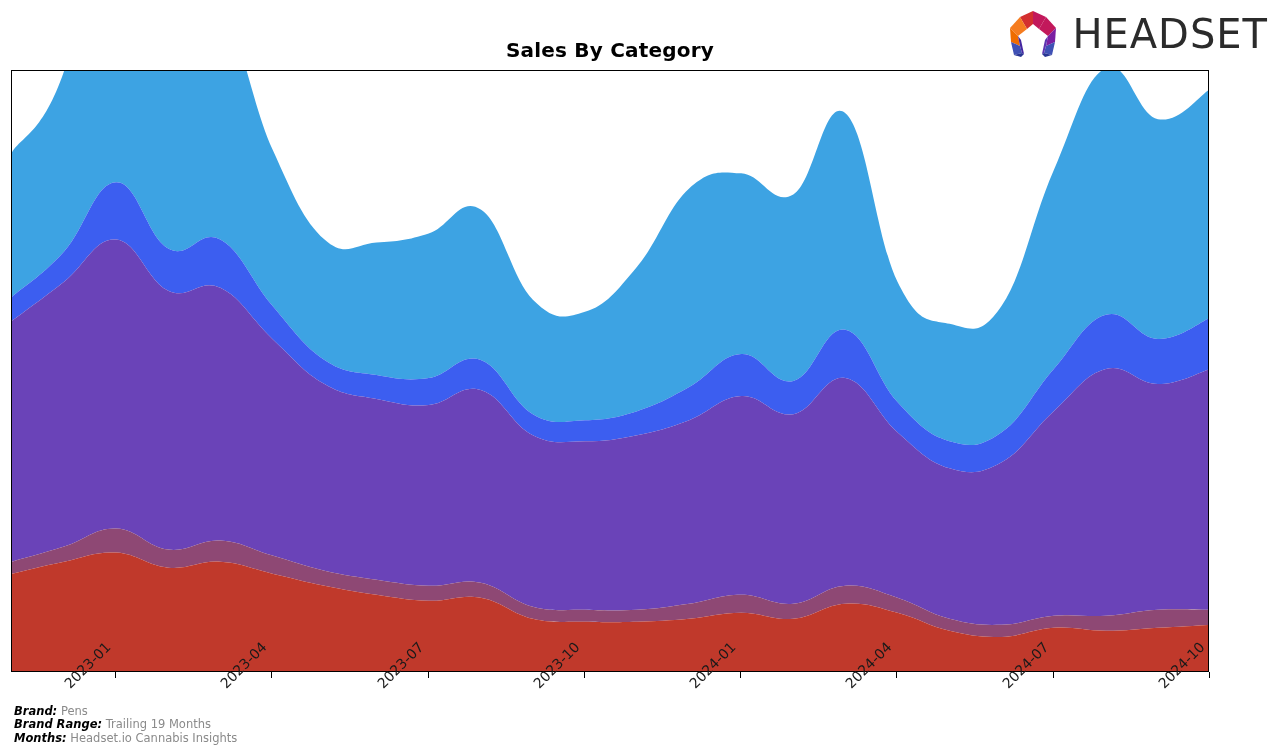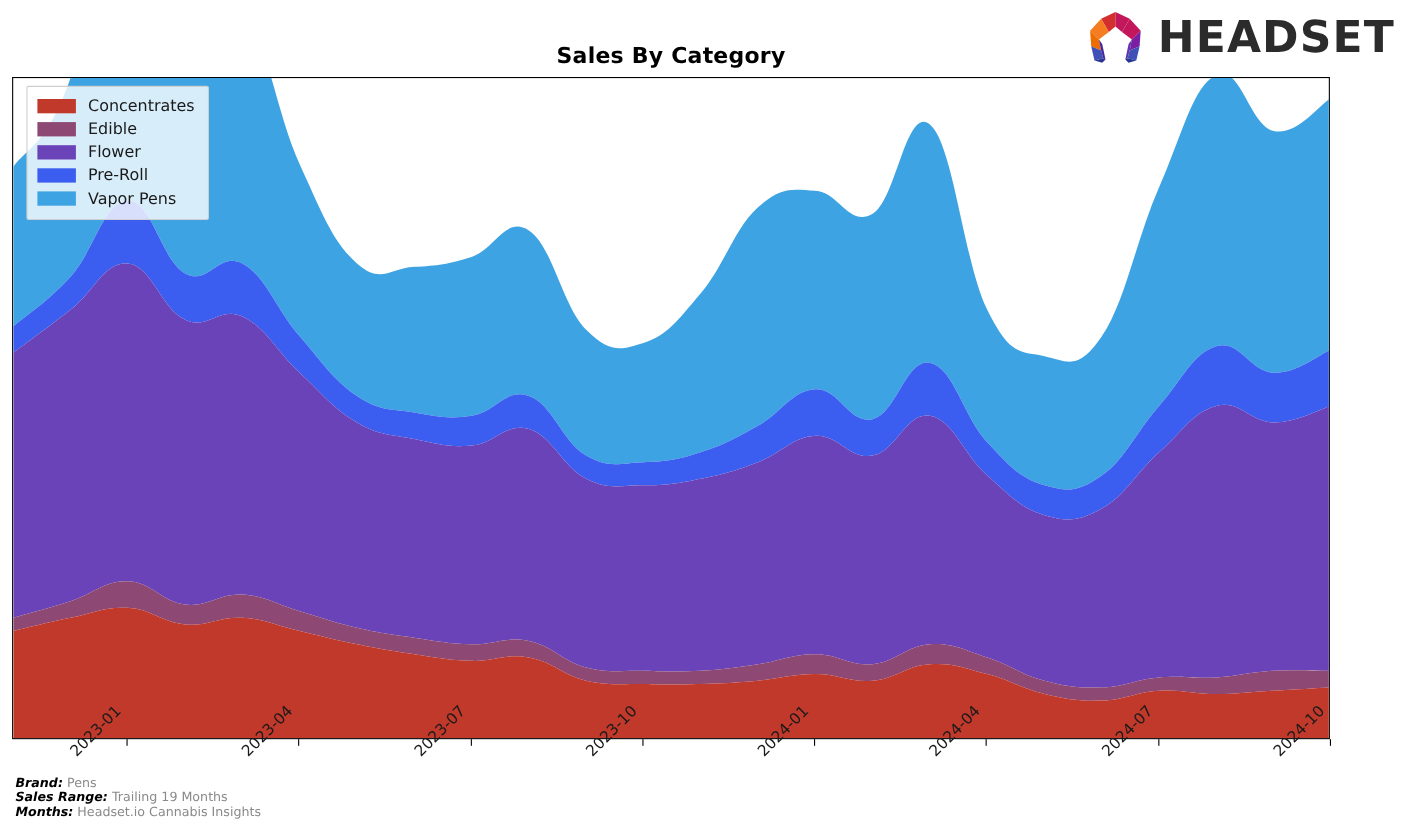--- a/index.html
+++ b/index.html
@@ -38,21 +38,21 @@
     align-items: center;
     gap: 8px;
   }
   #brand-logo .logo-mark {
     width: 62px;
     height: 52px;
     display: block;
   }
   #brand-logo .logo-word {
     font-size: 40px;
-    font-weight: bold;
+    font-weight: normal;
     color: #2b2b2b;
     letter-spacing: 1px;
     line-height: 1;
     font-family: "DejaVu Sans", "Liberation Sans", sans-serif;
   }
 
   
   #plot-area {
     position: absolute;
     left: 11px;
@@ -172,43 +172,20 @@
   <svg id="plot-svg" width="1198" height="602">
     <g id="area-layers">
         <path d="M0.00,81.27C10.76,64.47 30.56,62.21 52.09,0.00C73.62,-62.21 82.64,-215.38 104.17,-219.73C125.70,-224.08 134.73,-54.04 156.26,-21.07C177.79,11.90 186.82,-80.73 208.35,-60.20C229.88,-39.67 238.91,30.98 260.43,78.26C281.96,125.54 290.99,149.28 312.52,168.56C334.05,187.84 343.08,172.81 364.61,171.57C386.14,170.33 395.17,169.38 416.70,162.54C438.22,155.70 447.25,124.77 468.78,138.46C490.31,152.15 499.34,207.61 520.87,228.76C542.40,249.91 551.43,247.64 572.96,240.80C594.49,233.96 603.51,221.15 625.04,195.65C646.57,170.15 655.60,136.67 677.13,117.39C698.66,98.11 707.69,101.10 729.22,102.34C750.75,103.58 759.78,135.85 781.30,123.41C802.83,110.97 811.86,24.10 833.39,42.14C854.92,60.18 863.95,167.16 885.48,210.70C907.01,254.24 916.04,247.86 937.57,252.84C959.09,257.82 968.12,266.51 989.65,234.78C1011.18,203.05 1020.21,148.47 1041.74,99.33C1063.27,50.19 1072.30,7.57 1093.83,-3.01C1115.36,-13.59 1124.38,43.81 1145.91,48.16C1167.44,52.51 1187.24,24.28 1198.00,18.06 L1198.00,246.82C1187.24,251.17 1167.44,268.51 1145.91,267.89C1124.38,267.27 1115.36,237.59 1093.83,243.81C1072.30,250.03 1063.27,273.73 1041.74,297.99C1020.21,322.25 1011.18,346.27 989.65,361.20C968.12,376.13 959.09,376.45 937.57,370.23C916.04,364.01 907.01,354.12 885.48,331.10C863.95,308.08 854.92,263.21 833.39,258.86C811.86,254.51 802.83,305.05 781.30,310.03C759.78,315.01 750.75,281.70 729.22,282.94C707.69,284.18 698.66,304.23 677.13,316.05C655.60,327.87 646.57,333.29 625.04,340.13C603.51,346.97 594.49,348.54 572.96,349.16C551.43,349.78 542.40,355.58 520.87,343.14C499.34,330.70 490.31,296.42 468.78,288.96C447.25,281.50 438.22,303.91 416.70,307.02C395.17,310.13 386.14,307.74 364.61,304.01C343.08,300.28 334.05,303.27 312.52,288.96C290.99,274.65 281.96,259.66 260.43,234.78C238.91,209.90 229.88,180.38 208.35,168.56C186.82,156.74 177.79,189.41 156.26,177.59C134.73,165.77 125.70,110.75 104.17,111.37C82.64,111.99 73.62,156.96 52.09,180.60C30.56,204.24 10.76,216.42 0.00,225.75 Z" fill="#3da3e3" stroke="none"></path>
         <path d="M0.00,225.75C10.76,216.42 30.56,204.24 52.09,180.60C73.62,156.96 82.64,111.99 104.17,111.37C125.70,110.75 134.73,165.77 156.26,177.59C177.79,189.41 186.82,156.74 208.35,168.56C229.88,180.38 238.91,209.90 260.43,234.78C281.96,259.66 290.99,274.65 312.52,288.96C334.05,303.27 343.08,300.28 364.61,304.01C386.14,307.74 395.17,310.13 416.70,307.02C438.22,303.91 447.25,281.50 468.78,288.96C490.31,296.42 499.34,330.70 520.87,343.14C542.40,355.58 551.43,349.78 572.96,349.16C594.49,348.54 603.51,346.97 625.04,340.13C646.57,333.29 655.60,327.87 677.13,316.05C698.66,304.23 707.69,284.18 729.22,282.94C750.75,281.70 759.78,315.01 781.30,310.03C802.83,305.05 811.86,254.51 833.39,258.86C854.92,263.21 863.95,308.08 885.48,331.10C907.01,354.12 916.04,364.01 937.57,370.23C959.09,376.45 968.12,376.13 989.65,361.20C1011.18,346.27 1020.21,322.25 1041.74,297.99C1063.27,273.73 1072.30,250.03 1093.83,243.81C1115.36,237.59 1124.38,267.27 1145.91,267.89C1167.44,268.51 1187.24,251.17 1198.00,246.82 L1198.00,297.99C1187.24,301.10 1167.44,313.04 1145.91,313.04C1124.38,313.04 1115.36,292.39 1093.83,297.99C1072.30,303.59 1063.27,320.85 1041.74,340.13C1020.21,359.41 1011.18,379.48 989.65,391.30C968.12,403.12 959.09,403.54 937.57,397.32C916.04,391.10 907.01,379.86 885.48,361.20C863.95,342.54 854.92,310.75 833.39,307.02C811.86,303.29 802.83,339.41 781.30,343.14C759.78,346.87 750.75,323.84 729.22,325.08C707.69,326.32 698.66,341.07 677.13,349.16C655.60,357.25 646.57,359.86 625.04,364.21C603.51,368.56 594.49,370.23 572.96,370.23C551.43,370.23 542.40,374.79 520.87,364.21C499.34,353.63 490.31,325.28 468.78,319.06C447.25,312.84 438.22,332.24 416.70,334.11C395.17,335.98 386.14,332.44 364.61,328.09C343.08,323.74 334.05,325.48 312.52,313.04C290.99,300.60 281.96,287.80 260.43,267.89C238.91,247.98 229.88,226.67 208.35,216.72C186.82,206.77 177.79,229.68 156.26,219.73C134.73,209.78 125.70,170.43 104.17,168.56C82.64,166.69 73.62,193.90 52.09,210.70C30.56,227.50 10.76,241.74 0.00,249.83 Z" fill="#3c5ef0" stroke="none"></path>
         <path d="M0.00,249.83C10.76,241.74 30.56,227.50 52.09,210.70C73.62,193.90 82.64,166.69 104.17,168.56C125.70,170.43 134.73,209.78 156.26,219.73C177.79,229.68 186.82,206.77 208.35,216.72C229.88,226.67 238.91,247.98 260.43,267.89C281.96,287.80 290.99,300.60 312.52,313.04C334.05,325.48 343.08,323.74 364.61,328.09C386.14,332.44 395.17,335.98 416.70,334.11C438.22,332.24 447.25,312.84 468.78,319.06C490.31,325.28 499.34,353.63 520.87,364.21C542.40,374.79 551.43,370.23 572.96,370.23C594.49,370.23 603.51,368.56 625.04,364.21C646.57,359.86 655.60,357.25 677.13,349.16C698.66,341.07 707.69,326.32 729.22,325.08C750.75,323.84 759.78,346.87 781.30,343.14C802.83,339.41 811.86,303.29 833.39,307.02C854.92,310.75 863.95,342.54 885.48,361.20C907.01,379.86 916.04,391.10 937.57,397.32C959.09,403.54 968.12,403.12 989.65,391.30C1011.18,379.48 1020.21,359.41 1041.74,340.13C1063.27,320.85 1072.30,303.59 1093.83,297.99C1115.36,292.39 1124.38,313.04 1145.91,313.04C1167.44,313.04 1187.24,301.10 1198.00,297.99 L1198.00,538.79C1187.24,538.79 1167.44,537.55 1145.91,538.79C1124.38,540.03 1115.36,543.57 1093.83,544.81C1072.30,546.05 1063.27,542.94 1041.74,544.81C1020.21,546.68 1011.18,553.22 989.65,553.84C968.12,554.46 959.09,553.42 937.57,547.82C916.04,542.22 907.01,533.59 885.48,526.75C863.95,519.91 854.92,513.47 833.39,514.71C811.86,515.95 802.83,530.90 781.30,532.77C759.78,534.64 750.75,523.74 729.22,523.74C707.69,523.74 698.66,529.66 677.13,532.77C655.60,535.88 646.57,537.55 625.04,538.79C603.51,540.03 594.49,539.41 572.96,538.79C551.43,538.17 542.40,541.38 520.87,535.78C499.34,530.18 490.31,516.05 468.78,511.70C447.25,507.35 438.22,515.33 416.70,514.71C395.17,514.09 386.14,511.80 364.61,508.69C343.08,505.58 334.05,504.64 312.52,499.66C290.99,494.68 281.96,490.83 260.43,484.61C238.91,478.39 229.88,470.80 208.35,469.56C186.82,468.32 177.79,481.08 156.26,478.59C134.73,476.10 125.70,458.14 104.17,457.52C82.64,456.90 73.62,468.74 52.09,475.58C30.56,482.42 10.76,487.52 0.00,490.63 Z" fill="#6a43b8" stroke="none"></path>
         <path d="M0.00,490.63C10.76,487.52 30.56,482.42 52.09,475.58C73.62,468.74 82.64,456.90 104.17,457.52C125.70,458.14 134.73,476.10 156.26,478.59C177.79,481.08 186.82,468.32 208.35,469.56C229.88,470.80 238.91,478.39 260.43,484.61C281.96,490.83 290.99,494.68 312.52,499.66C334.05,504.64 343.08,505.58 364.61,508.69C386.14,511.80 395.17,514.09 416.70,514.71C438.22,515.33 447.25,507.35 468.78,511.70C490.31,516.05 499.34,530.18 520.87,535.78C542.40,541.38 551.43,538.17 572.96,538.79C594.49,539.41 603.51,540.03 625.04,538.79C646.57,537.55 655.60,535.88 677.13,532.77C698.66,529.66 707.69,523.74 729.22,523.74C750.75,523.74 759.78,534.64 781.30,532.77C802.83,530.90 811.86,515.95 833.39,514.71C854.92,513.47 863.95,519.91 885.48,526.75C907.01,533.59 916.04,542.22 937.57,547.82C959.09,553.42 968.12,554.46 989.65,553.84C1011.18,553.22 1020.21,546.68 1041.74,544.81C1063.27,542.94 1072.30,546.05 1093.83,544.81C1115.36,543.57 1124.38,540.03 1145.91,538.79C1167.44,537.55 1187.24,538.79 1198.00,538.79 L1198.00,553.84C1187.24,554.46 1167.44,555.61 1145.91,556.85C1124.38,558.09 1115.36,559.86 1093.83,559.86C1072.30,559.86 1063.27,555.61 1041.74,556.85C1020.21,558.09 1011.18,565.26 989.65,565.88C968.12,566.50 959.09,564.84 937.57,559.86C916.04,554.88 907.01,547.40 885.48,541.80C863.95,536.20 854.92,531.53 833.39,532.77C811.86,534.01 802.83,545.95 781.30,547.82C759.78,549.69 750.75,541.80 729.22,541.80C707.69,541.80 698.66,545.95 677.13,547.82C655.60,549.69 646.57,550.21 625.04,550.83C603.51,551.45 594.49,551.45 572.96,550.83C551.43,550.21 542.40,552.80 520.87,547.82C499.34,542.84 490.31,530.48 468.78,526.75C447.25,523.02 438.22,530.38 416.70,529.76C395.17,529.14 386.14,526.85 364.61,523.74C343.08,520.63 334.05,519.06 312.52,514.71C290.99,510.36 281.96,507.65 260.43,502.67C238.91,497.69 229.88,491.87 208.35,490.63C186.82,489.39 177.79,498.52 156.26,496.65C134.73,494.78 125.70,482.84 104.17,481.60C82.64,480.36 73.62,486.28 52.09,490.63C30.56,494.98 10.76,500.18 0.00,502.67 Z" fill="#8e4874" stroke="none"></path>
         <path d="M0.00,502.67C10.76,500.18 30.56,494.98 52.09,490.63C73.62,486.28 82.64,480.36 104.17,481.60C125.70,482.84 134.73,494.78 156.26,496.65C177.79,498.52 186.82,489.39 208.35,490.63C229.88,491.87 238.91,497.69 260.43,502.67C281.96,507.65 290.99,510.36 312.52,514.71C334.05,519.06 343.08,520.63 364.61,523.74C386.14,526.85 395.17,529.14 416.70,529.76C438.22,530.38 447.25,523.02 468.78,526.75C490.31,530.48 499.34,542.84 520.87,547.82C542.40,552.80 551.43,550.21 572.96,550.83C594.49,551.45 603.51,551.45 625.04,550.83C646.57,550.21 655.60,549.69 677.13,547.82C698.66,545.95 707.69,541.80 729.22,541.80C750.75,541.80 759.78,549.69 781.30,547.82C802.83,545.95 811.86,534.01 833.39,532.77C854.92,531.53 863.95,536.20 885.48,541.80C907.01,547.40 916.04,554.88 937.57,559.86C959.09,564.84 968.12,566.50 989.65,565.88C1011.18,565.26 1020.21,558.09 1041.74,556.85C1063.27,555.61 1072.30,559.86 1093.83,559.86C1115.36,559.86 1124.38,558.09 1145.91,556.85C1167.44,555.61 1187.24,554.46 1198.00,553.84 L1198.00,602.00C1187.24,602.00 1167.44,602.00 1145.91,602.00C1124.38,602.00 1115.36,602.00 1093.83,602.00C1072.30,602.00 1063.27,602.00 1041.74,602.00C1020.21,602.00 1011.18,602.00 989.65,602.00C968.12,602.00 959.09,602.00 937.57,602.00C916.04,602.00 907.01,602.00 885.48,602.00C863.95,602.00 854.92,602.00 833.39,602.00C811.86,602.00 802.83,602.00 781.30,602.00C759.78,602.00 750.75,602.00 729.22,602.00C707.69,602.00 698.66,602.00 677.13,602.00C655.60,602.00 646.57,602.00 625.04,602.00C603.51,602.00 594.49,602.00 572.96,602.00C551.43,602.00 542.40,602.00 520.87,602.00C499.34,602.00 490.31,602.00 468.78,602.00C447.25,602.00 438.22,602.00 416.70,602.00C395.17,602.00 386.14,602.00 364.61,602.00C343.08,602.00 334.05,602.00 312.52,602.00C290.99,602.00 281.96,602.00 260.43,602.00C238.91,602.00 229.88,602.00 208.35,602.00C186.82,602.00 177.79,602.00 156.26,602.00C134.73,602.00 125.70,602.00 104.17,602.00C82.64,602.00 73.62,602.00 52.09,602.00C30.56,602.00 10.76,602.00 0.00,602.00 Z" fill="#c0392b" stroke="none"></path>
       </g>
   </svg>
 
-  <div id="legend">
-
-  <div class="legend-row">
-        <span class="legend-swatch" style="background: rgb(192, 57, 43);"></span>
-        <span class="legend-label">Concentrates</span>
-      </div>
-      <div class="legend-row">
-        <span class="legend-swatch" style="background: rgb(142, 72, 116);"></span>
-        <span class="legend-label">Edible</span>
-      </div>
-      <div class="legend-row">
-        <span class="legend-swatch" style="background: rgb(106, 67, 184);"></span>
-        <span class="legend-label">Flower</span>
-      </div>
-      <div class="legend-row">
-        <span class="legend-swatch" style="background: rgb(60, 94, 240);"></span>
-        <span class="legend-label">Pre-Roll</span>
-      </div>
-      <div class="legend-row">
-        <span class="legend-swatch" style="background: rgb(61, 163, 227);"></span>
-        <span class="legend-label">Vapor Pens</span>
-      </div>
-    </div>
 </div>
 
 <div id="x-axis">
     <div class="x-tick-mark" style="left: 115.174px;"></div>
     <div class="x-tick-label" style="left: 61.1739px;">2023-01</div>
     <div class="x-tick-mark" style="left: 271.435px;"></div>
     <div class="x-tick-label" style="left: 217.435px;">2023-04</div>
     <div class="x-tick-mark" style="left: 427.696px;"></div>
     <div class="x-tick-label" style="left: 373.696px;">2023-07</div>
     <div class="x-tick-mark" style="left: 583.957px;"></div>
@@ -219,15 +196,15 @@
     <div class="x-tick-label" style="left: 842.478px;">2024-04</div>
     <div class="x-tick-mark" style="left: 1052.74px;"></div>
     <div class="x-tick-label" style="left: 998.739px;">2024-07</div>
     <div class="x-tick-mark" style="left: 1209px;"></div>
     <div class="x-tick-label" style="left: 1155px;">2024-10</div>
   </div>
 
 <div id="footnotes">
 
 <div class="foot-row"><span class="foot-key">Brand:</span> <span class="foot-val">Pens</span></div>
-    <div class="foot-row"><span class="foot-key">Sales Range:</span> <span class="foot-val">Trailing 19 Months</span></div>
+    <div class="foot-row"><span class="foot-key">Brand Range:</span> <span class="foot-val">Trailing 19 Months</span></div>
     <div class="foot-row"><span class="foot-key">Months:</span> <span class="foot-val">Headset.io Cannabis Insights</span></div>
   </div>
 
 </body></html>

